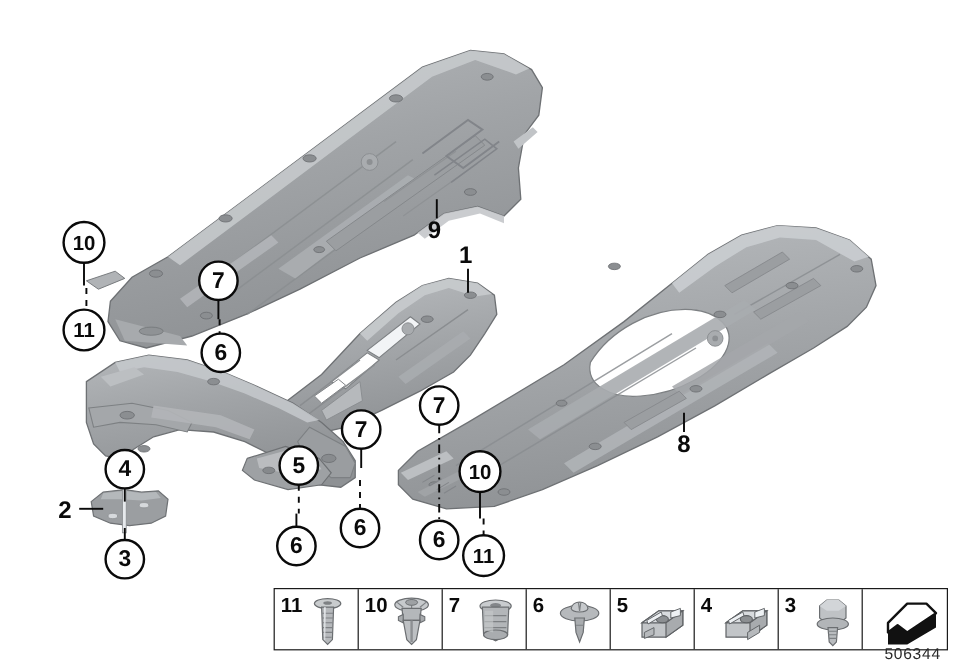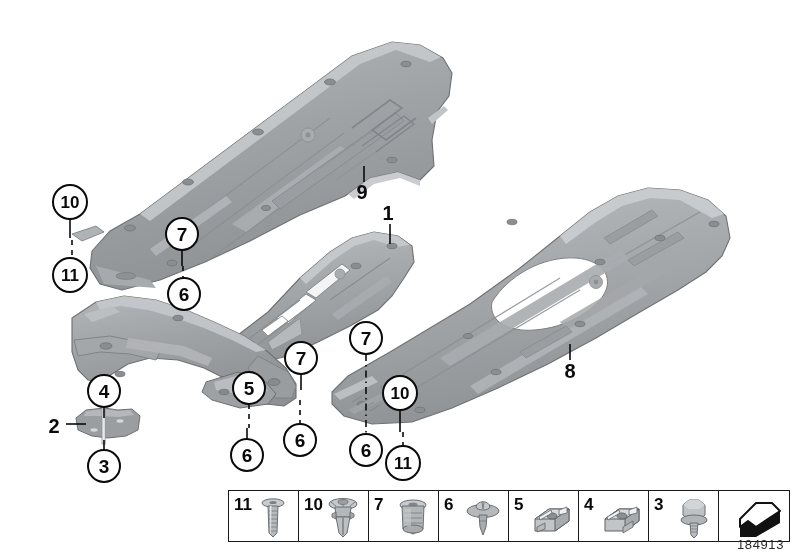--- a/index.html
+++ b/index.html
@@ -408,14 +408,14 @@
 
     <div class="legend-cell">
       <span class="legend-num"></span>
       <svg class="legend-art" viewBox="0 0 46 48" style="right:2px;width:56px;">
         <path d="M4 26 L20 10 L36 10 L44 18 L20 34 L12 28 L4 34 Z" fill="#ffffff" stroke="#111111" stroke-width="2" stroke-linejoin="round"></path>
         <path d="M4 34 L12 28 L20 34 L44 18 L44 30 L20 44 L4 44 Z" fill="#111111"></path>
       </svg>
     </div>
   </div>
 
-  <div id="image-id">184913</div>
+  <div id="image-id">506344</div>
 </div>
 
 </body></html>

